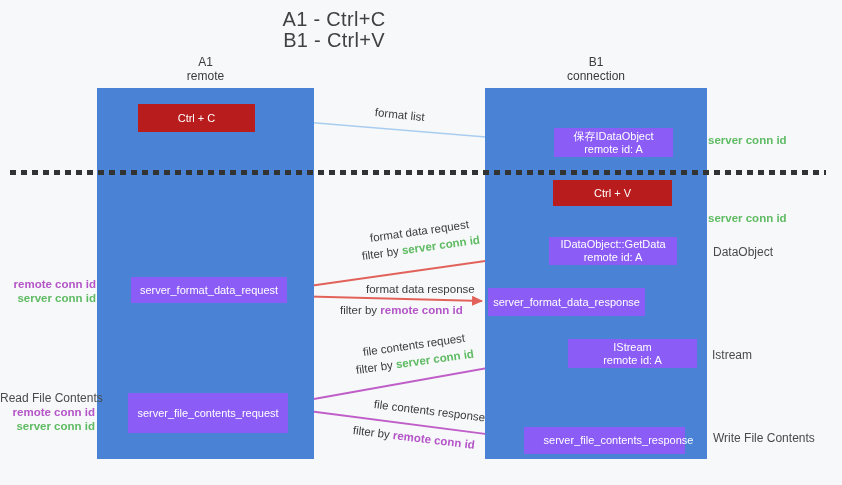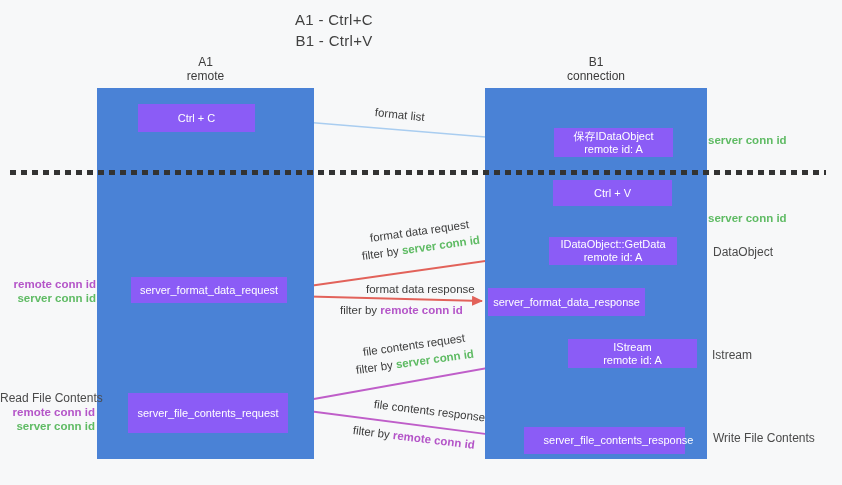--- a/index.html
+++ b/index.html
@@ -7,38 +7,38 @@
     width:842px;height:485px;
     background:#f7f8f9;
     font-family:"Liberation Sans","DejaVu Sans",sans-serif;
     position:relative;overflow:hidden;
     color:#3d3d3d;
   }
   #canvas{position:absolute;inset:0;width:842px;height:485px;}
   .abs{position:absolute;}
   .title{
     left:0;top:9px;width:668px;text-align:center;
-    font-size:15px;line-height:21px;color:#414141;letter-spacing:.3px;
+    font-size:20px;line-height:21px;color:#414141;letter-spacing:.3px;
   }
   .col-header{
     text-align:center;font-size:12px;line-height:14px;color:#3b3b3b;top:55px;
   }
   .column{
     background:#4a82d6;top:88px;height:371px;
   }
   .dashline{
     left:10px;top:170px;width:816px;height:5px;
     background:repeating-linear-gradient(to right,#333 0 6px,transparent 6px 11px);
   }
   .node{
     color:#fff;text-align:center;font-size:11px;line-height:13px;
     display:flex;flex-direction:column;justify-content:center;align-items:center;
     box-sizing:border-box;
   }
-  .node.green{background:#8b5cf6;}
+  .node.green{background:#b91c1c;}
   .node.orange{background:#8b5cf6;}
   .sidelabel{font-size:12px;color:#4a4a4a;white-space:nowrap;}
   .connid{font-size:11.5px;font-weight:bold;line-height:14px;white-space:nowrap;}
   .green-t{color:#5fbb64;}
   .purple-t{color:#b455c8;}
   .alabel{font-size:11.5px;color:#3d3d3d;white-space:nowrap;transform-origin:left center;}
   .alabel .green-t,.alabel .purple-t{font-weight:bold;}
   .rightcol{text-align:right;}
   svg{position:absolute;left:0;top:0;}
 </style>

